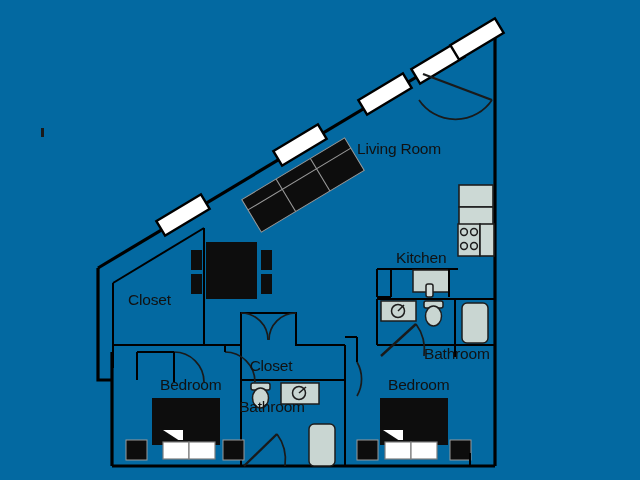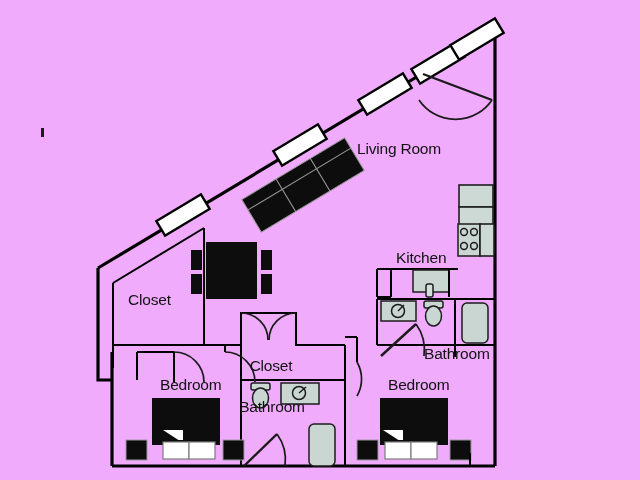--- a/index.html
+++ b/index.html
@@ -10,21 +10,21 @@
   body {
     width: 640px;
     height: 480px;
     overflow: hidden;
     font-family: "Liberation Sans", sans-serif;
   }
   #floorplan-root {
     position: relative;
     width: 640px;
     height: 480px;
-    background: #f0abfc;
+    background: #0369a1;
   }
   svg#plan {
     display: block;
     width: 640px;
     height: 480px;
   }
   .room-label {
     font-family: "Liberation Sans", sans-serif;
     font-size: 15.5px;
     fill: #111111;

